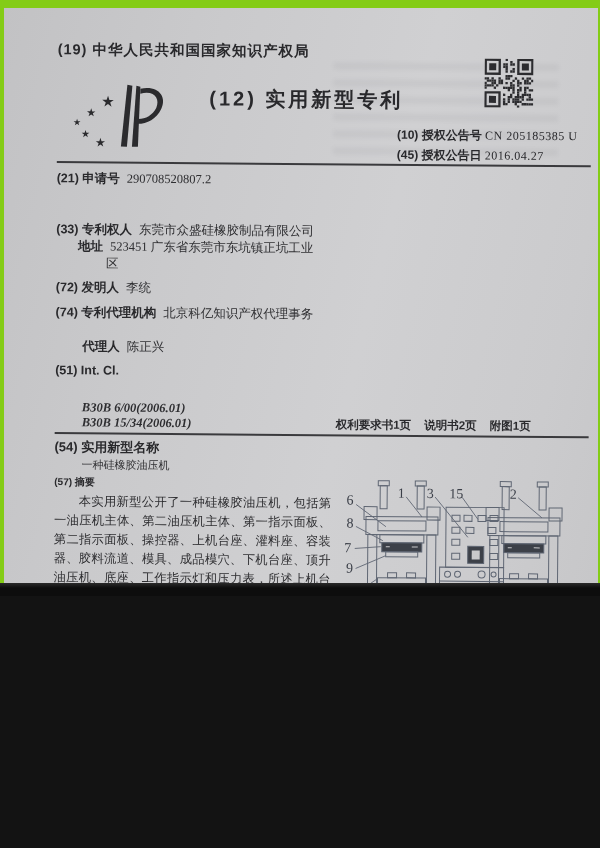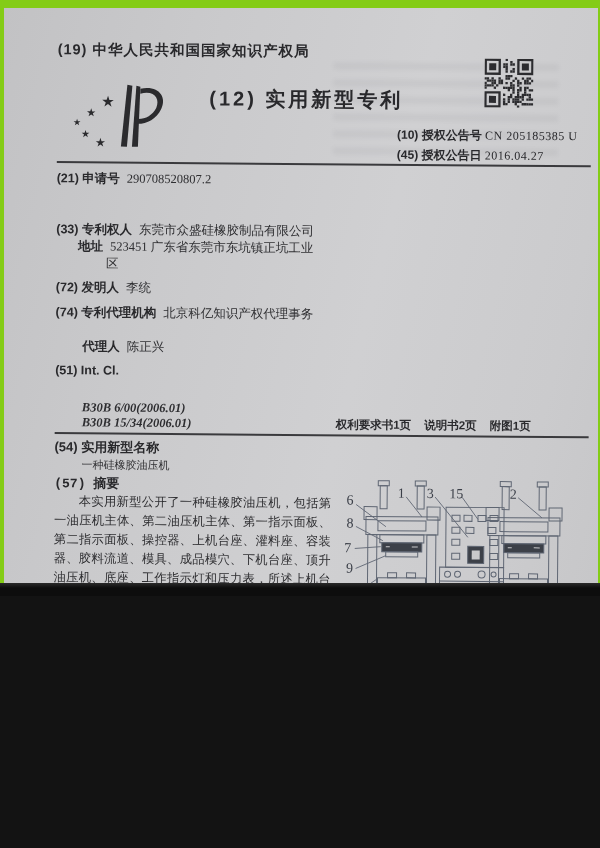--- a/index.html
+++ b/index.html
@@ -227,21 +227,21 @@
       <div class="pagesinfo">权利要求书1页 说明书2页 附图1页</div>
       <div class="rule" style="top:424px;"></div>
 
       <div class="row" style="top:430px;">
         <span class="lbl" style="font-size:13px;margin-top:36px;">(54) 实用新型名称</span>
       </div>
       <div class="row" style="top:449px;left:81px;">
         <span class="val" style="font-size:11px;">一种硅橡胶油压机</span>
       </div>
       <div class="row" style="top:466px;">
-        <span class="lbl" style="font-size:13px;font-family:Liberation Mono, monospace;">(57) 摘要</span>
+        <span class="lbl" style="font-size:10px;">(57) 摘要</span>
       </div>
       <div class="abstract">本实用新型公开了一种硅橡胶油压机，包括第一油压机主体、第二油压机主体、第一指示面板、第二指示面板、操控器、上机台座、灌料座、容装器、胶料流道、模具、成品模穴、下机台座、顶升油压机、底座、工作指示灯和压力表，所述上机台座下侧固定灌料座，所述灌料座上安装容装器，所述容装器下侧设置有胶料流道，所述上机台座下侧设置有模具，所述模具内安装成品模穴，所述模具固定在下机台座上，所述下机台座下侧安装顶升油压机，所述顶升油压机下侧固定底座。硅橡胶油压机上机台座和下机台座两侧对齐安装固定，间距为80-100cm，并利用电热管加热至120℃-180℃，硅橡胶油压机结构简单，操作简单，运作平稳且效率高，能够实现大量生产。</div>
 
       <div class="abs" style="left:328px;top:456px;">
         <svg width="262" height="234" viewBox="0 0 262 234" font-family="Liberation Serif, serif">
           <defs>
             <g id="press" stroke="#5f6673" fill="none" stroke-width="1">
               <rect x="14" y="0" width="11" height="5"></rect>
                 <rect x="51" y="0" width="11" height="5"></rect>
               <rect x="16" y="5" width="7" height="23"></rect>

